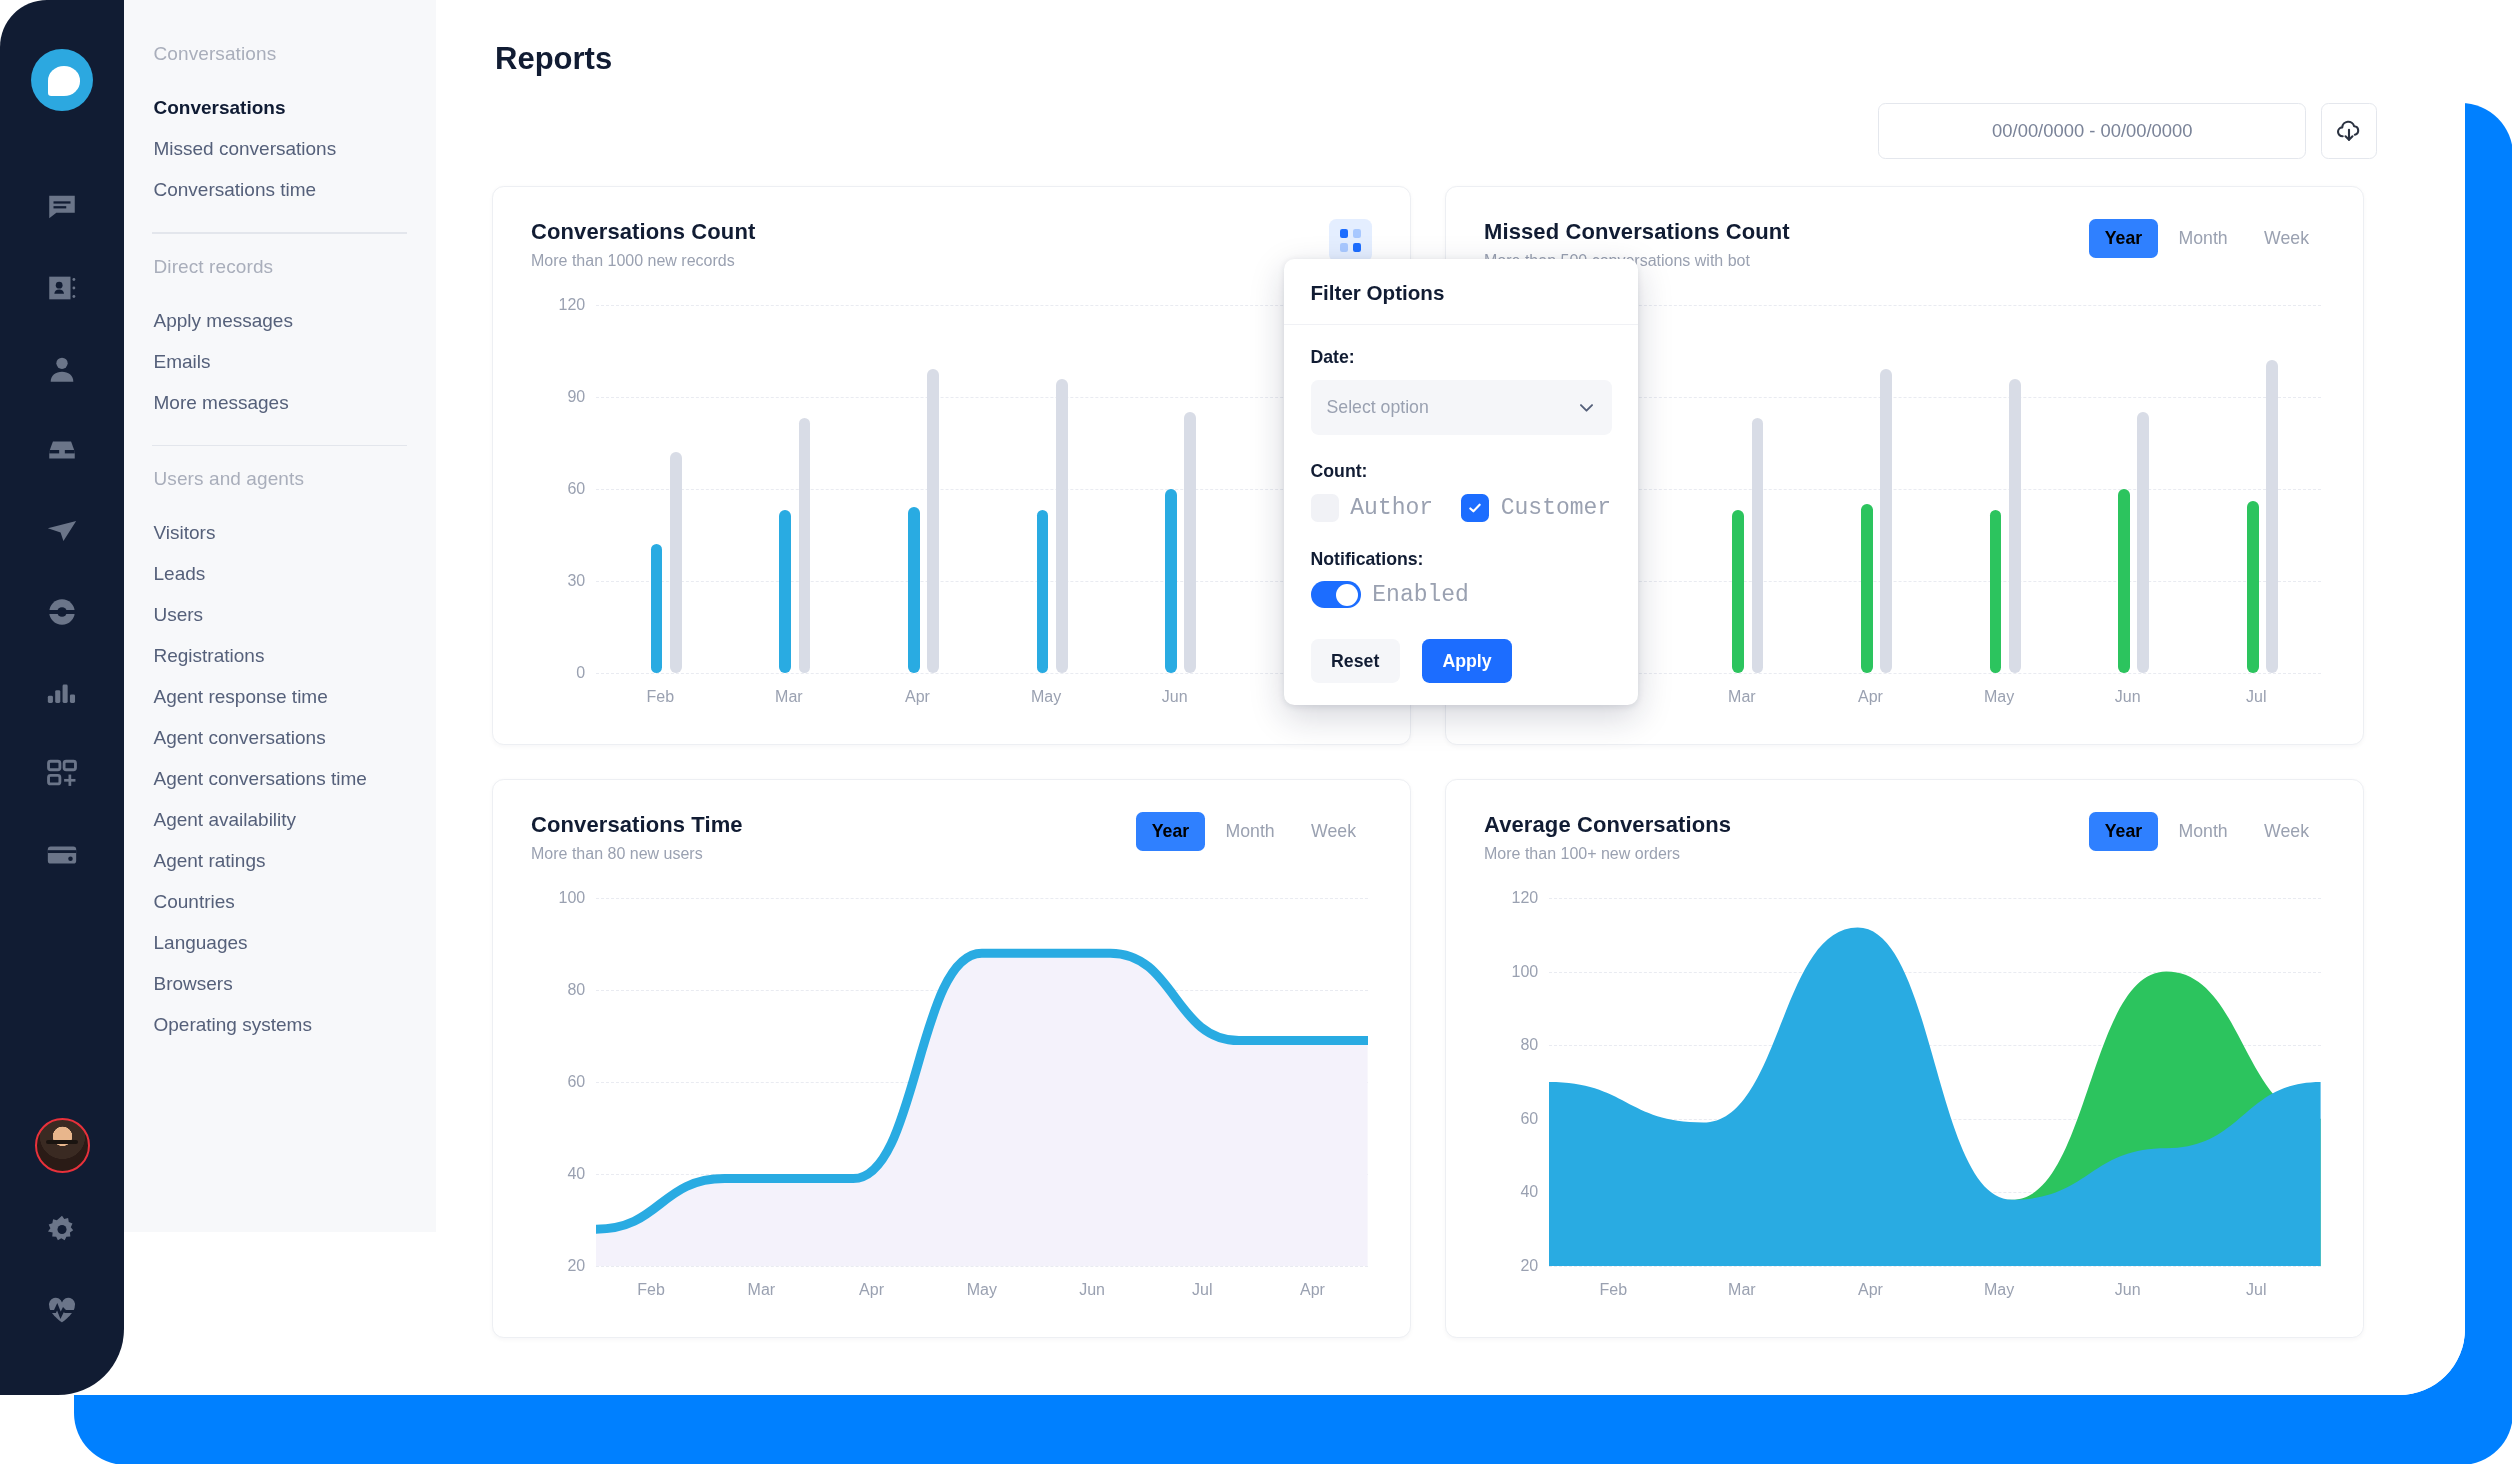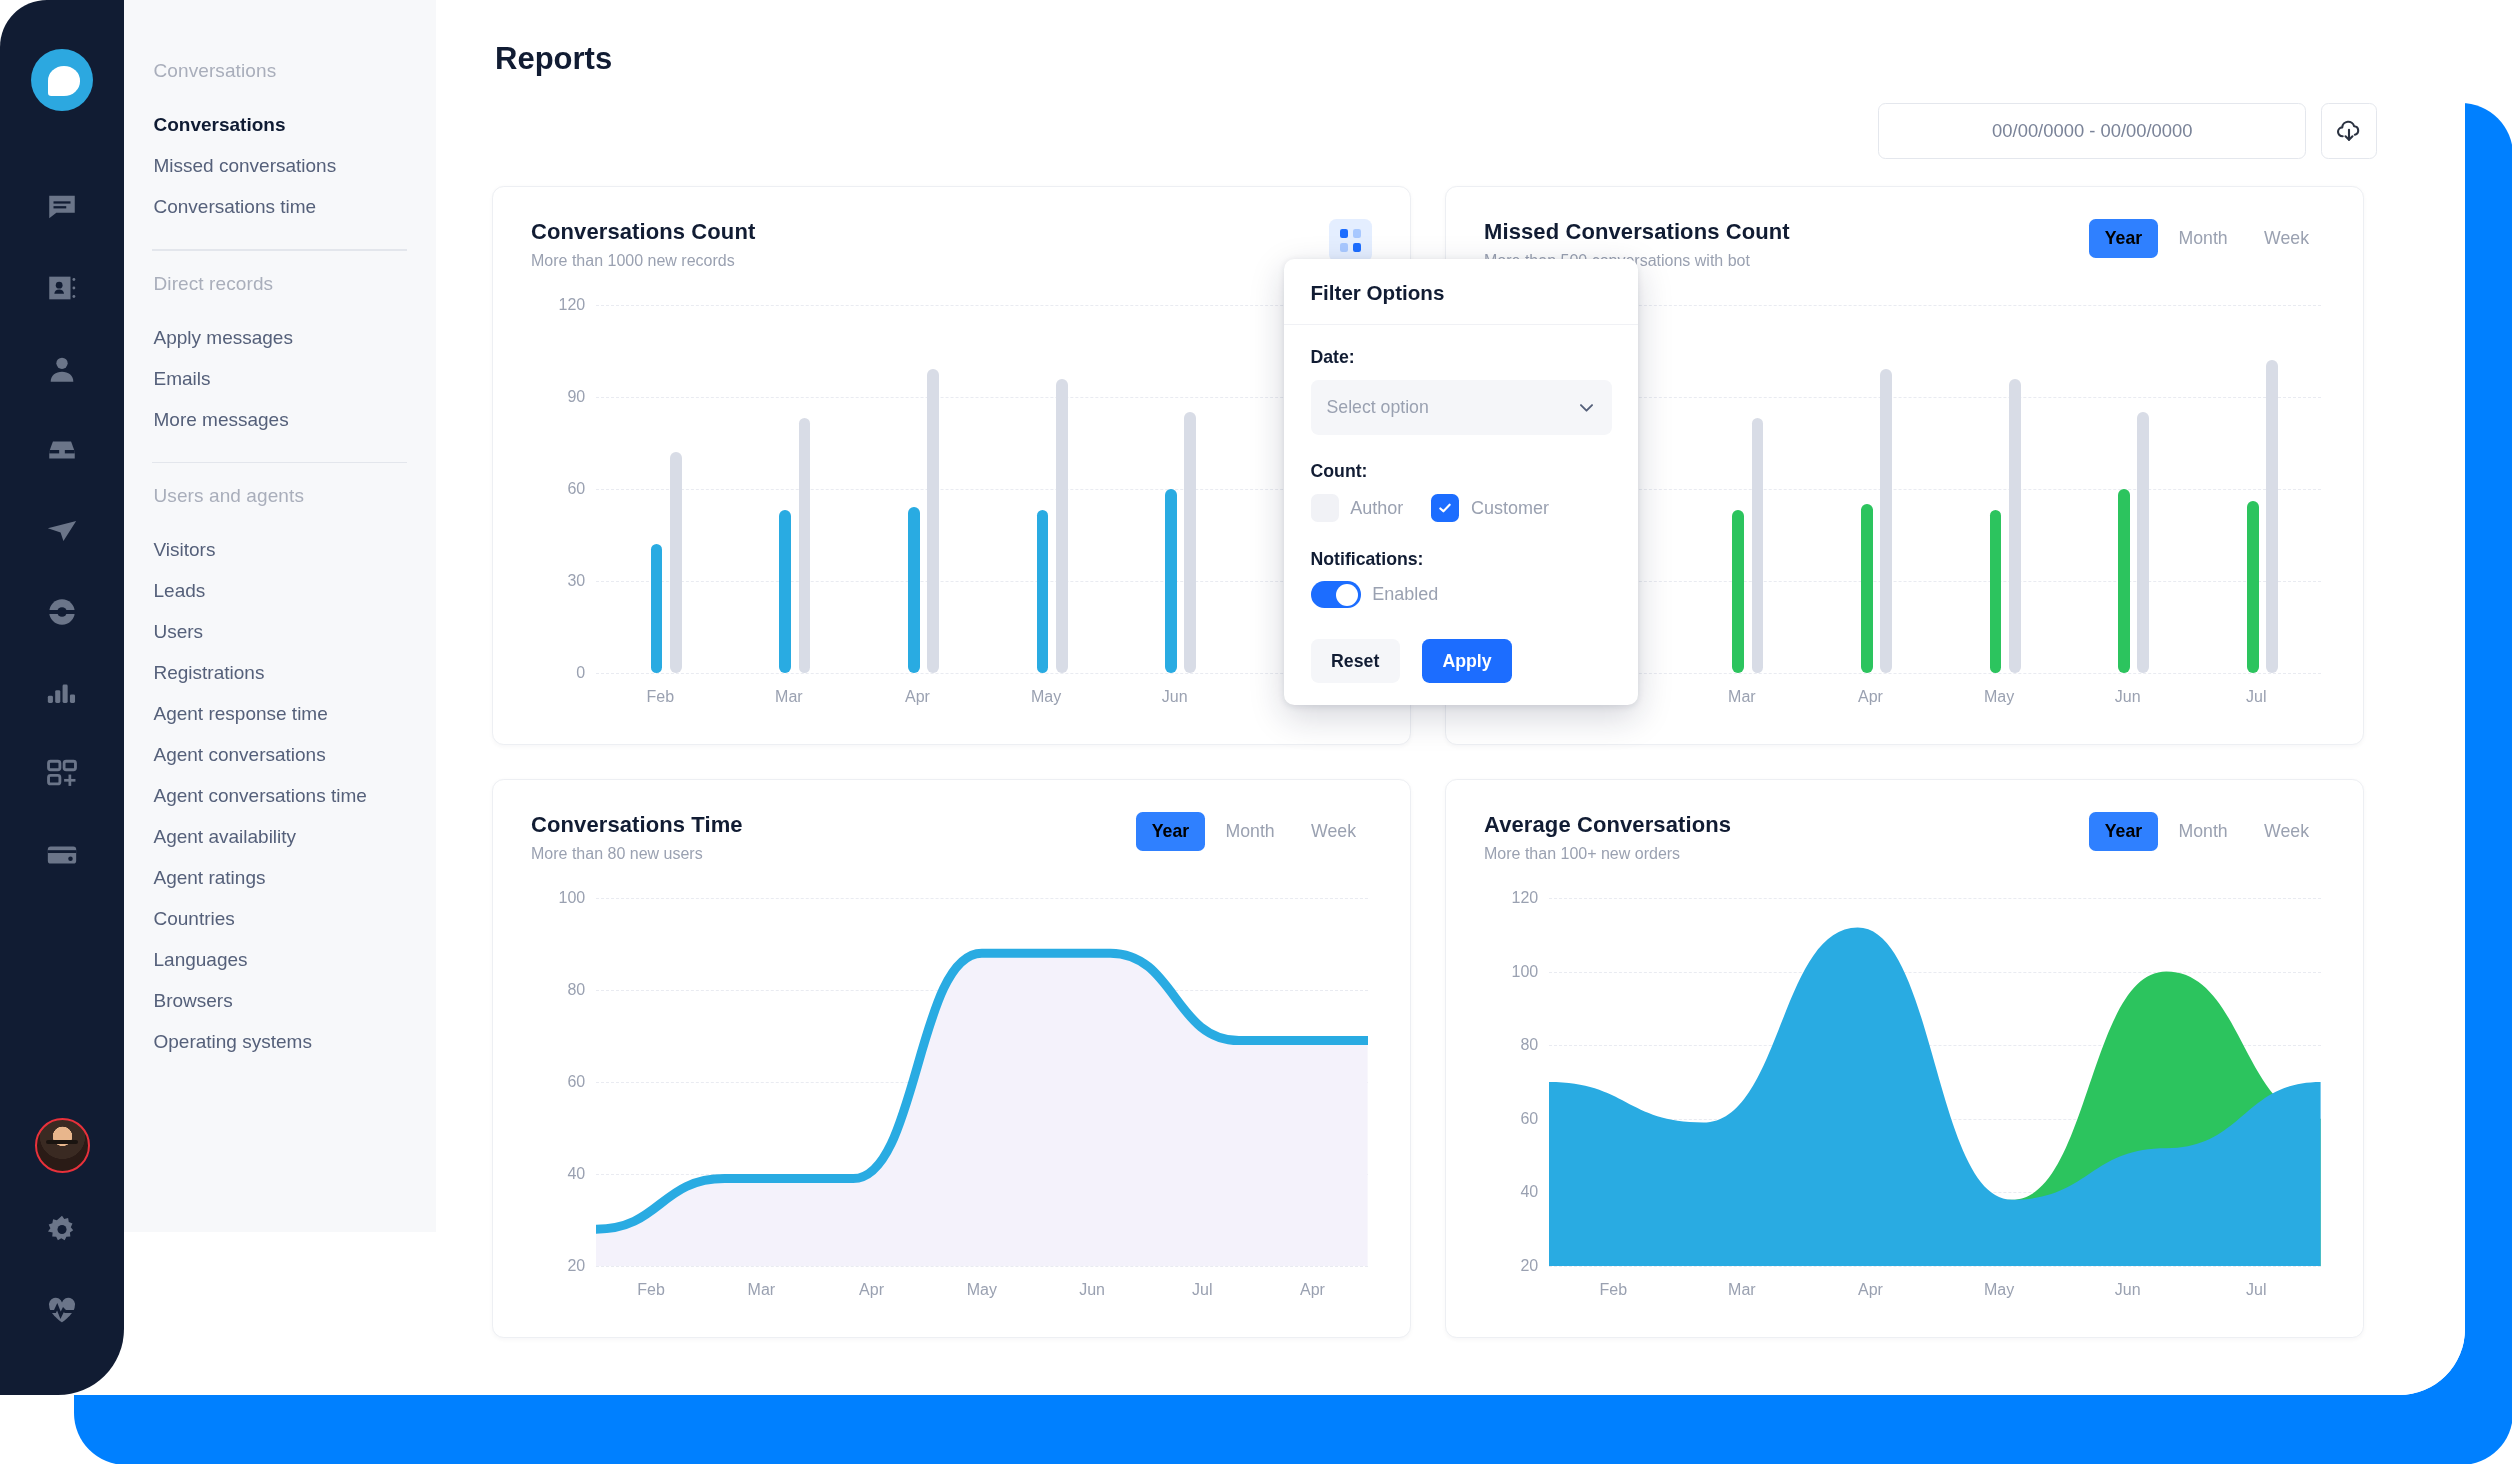--- a/index.html
+++ b/index.html
@@ -75,21 +75,21 @@
   }
 
   
   .nav-panel {
     position: absolute;
     left: 124px; top: 0;
     width: 313px; height: 1232px;
     background: #F7F8FA;
     border-right: 1.5px solid #E7E9EE;
     z-index: 3;
-    padding-top: 60px;
+    padding-top: 43px;
   }
   .nav-group-title {
     font-size: 19px; color: #A9AEBB; font-weight: 400;
     padding: 0 0 0 29.5px; margin-bottom: 22px; letter-spacing: 0.1px;
   }
   .nav-item {
     font-size: 19px; color: #55607A; font-weight: 400;
     padding: 0 0 0 29.5px; height: 41px; line-height: 41px;
     cursor: pointer; white-space: nowrap;
   }
@@ -227,21 +227,21 @@
   .chev svg { width: 19px; height: 19px; stroke: #55607A; fill: none; stroke-width: 2.4; }
   .fp-gap { height: 26.5px; }
   .fp-row { display: flex; align-items: center; gap: 11.8px; }
   .cbx {
     width: 28px; height: 28px; border-radius: 6.6px;
     background: #F1F2F6; display: flex; align-items: center; justify-content: center;
     cursor: pointer; flex: none;
   }
   .cbx.checked { background: #1C6DFF; }
   .cbx svg { width: 16px; height: 16px; stroke: #ffffff; fill: none; stroke-width: 3.2; }
-  .cbx-lbl { font-size: 18px; color: #9AA1B1; margin-right: 16px; }
+  .cbx-lbl { font-size: 23px; color: #9AA1B1; margin-right: 16px; font-family: Liberation Mono, monospace; }
   .toggle {
     width: 50px; height: 26.5px; border-radius: 13.3px; background: #1C6DFF;
     position: relative; cursor: pointer; flex: none;
   }
   .toggle .knob {
     position: absolute; right: 2.2px; top: 2.2px;
     width: 22px; height: 22px; border-radius: 50%; background: #ffffff;
   }
   .fp-actions { display: flex; gap: 22px; margin-top: 31px; }
   .btn {

